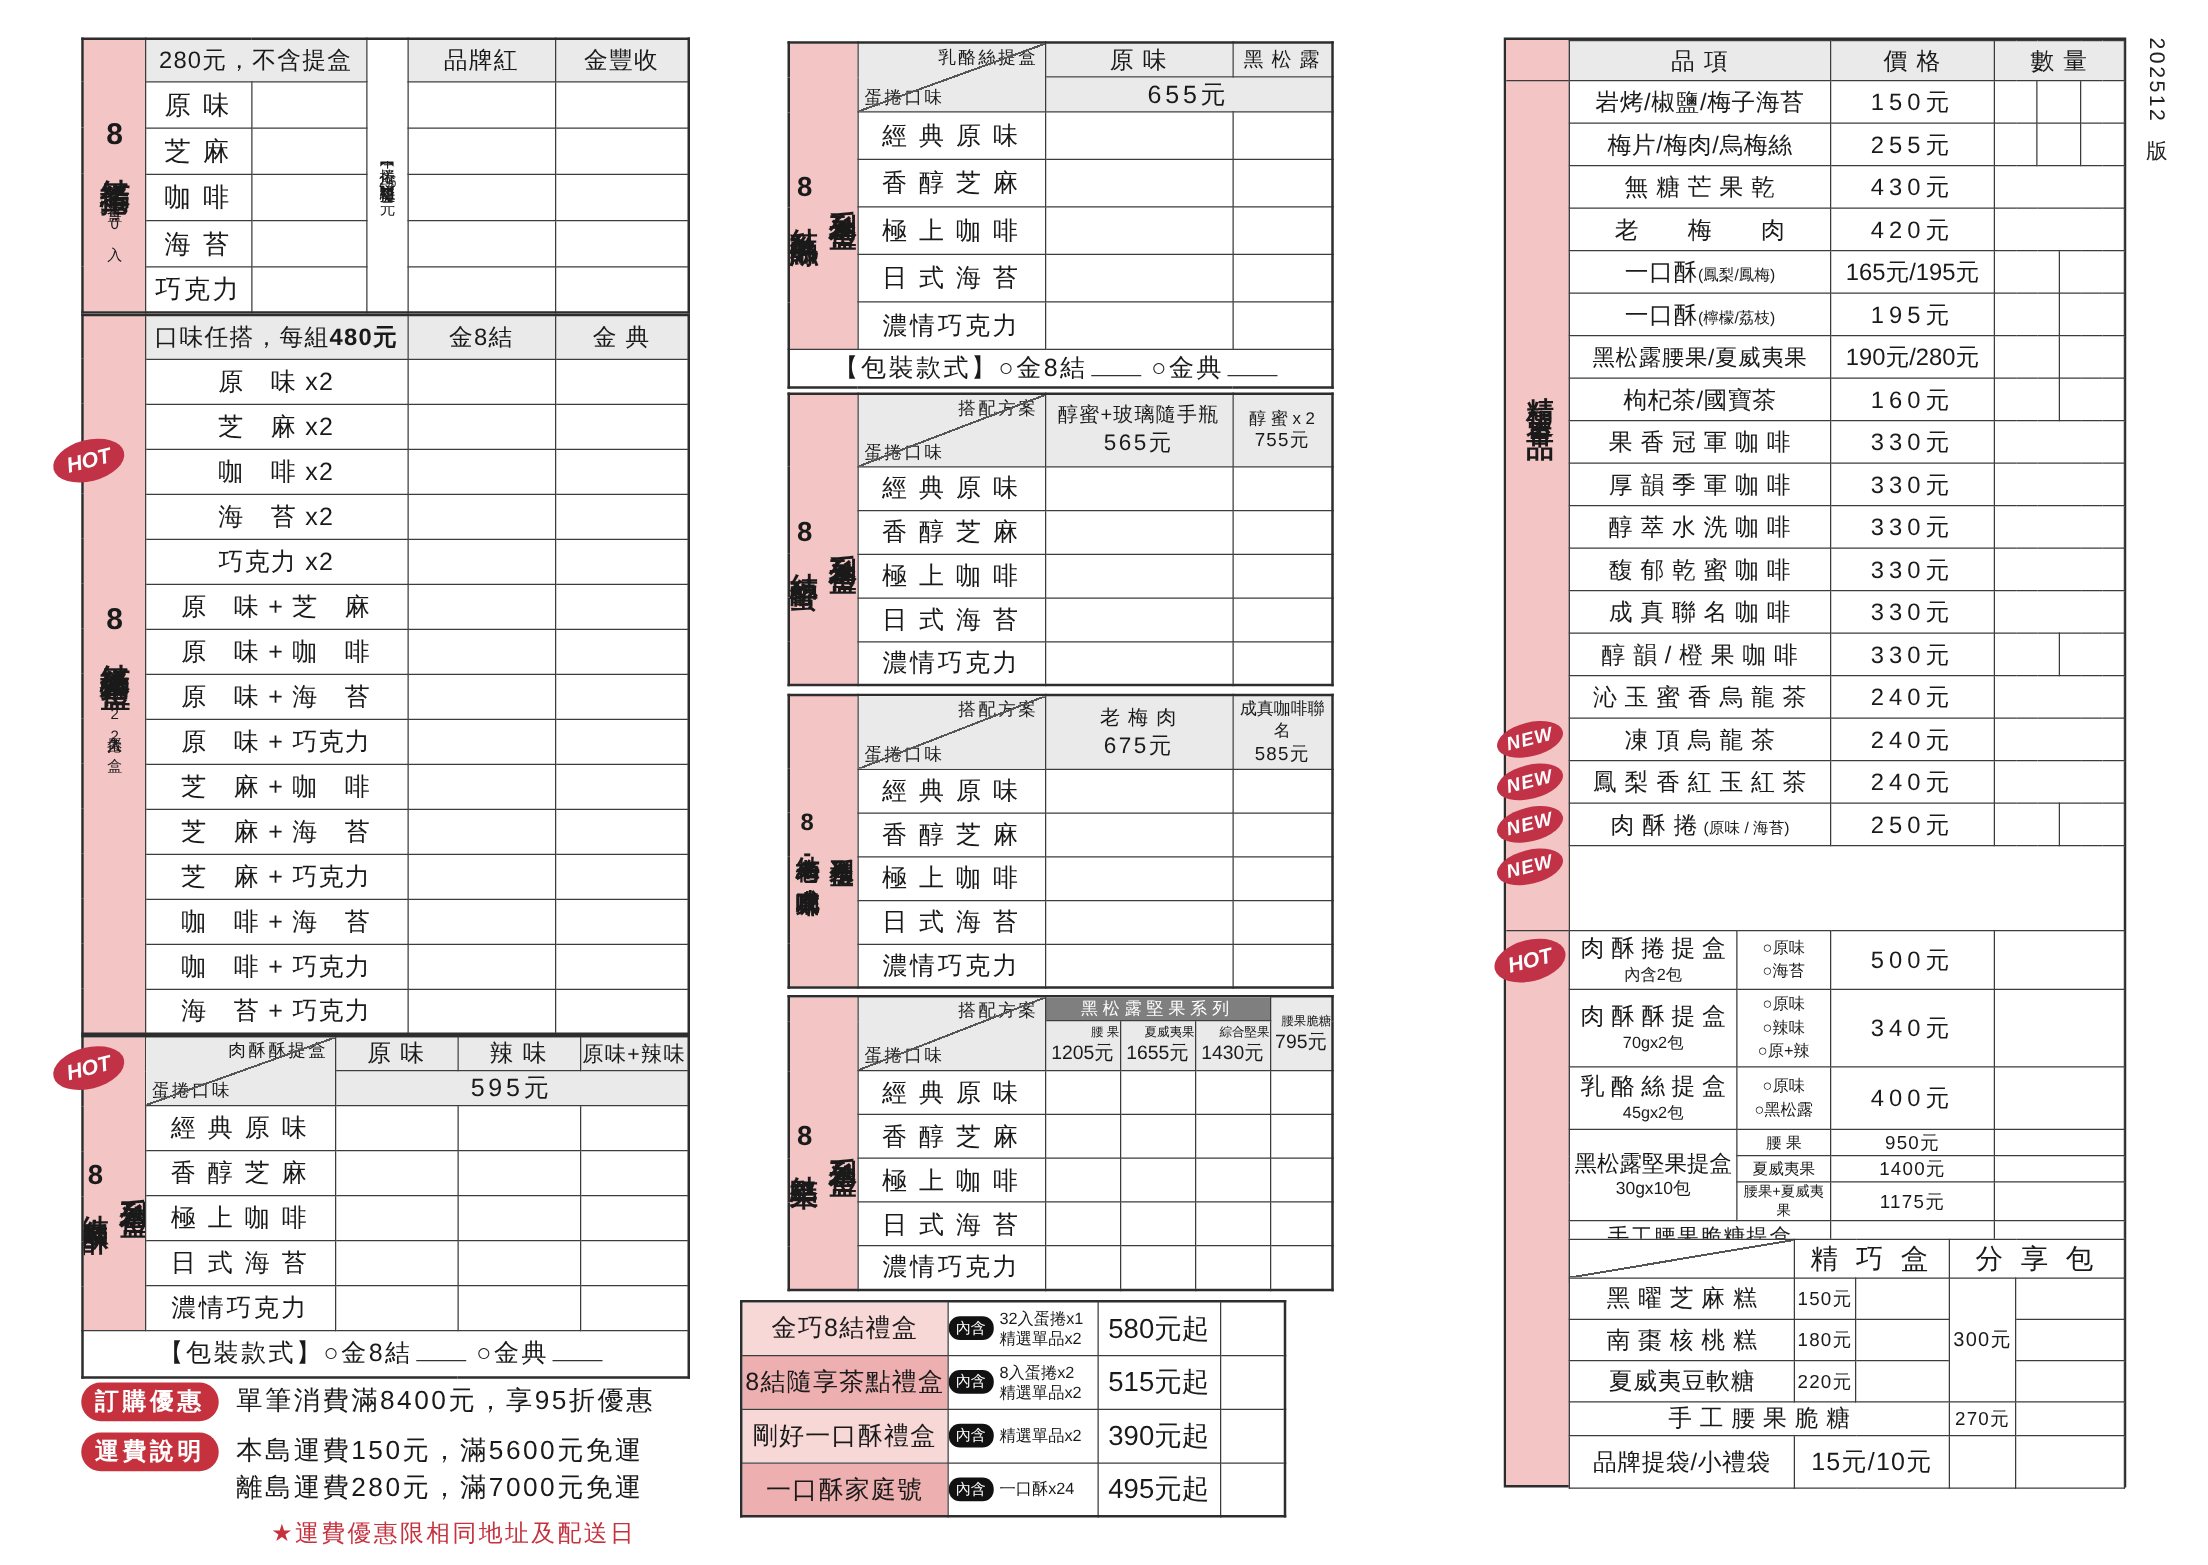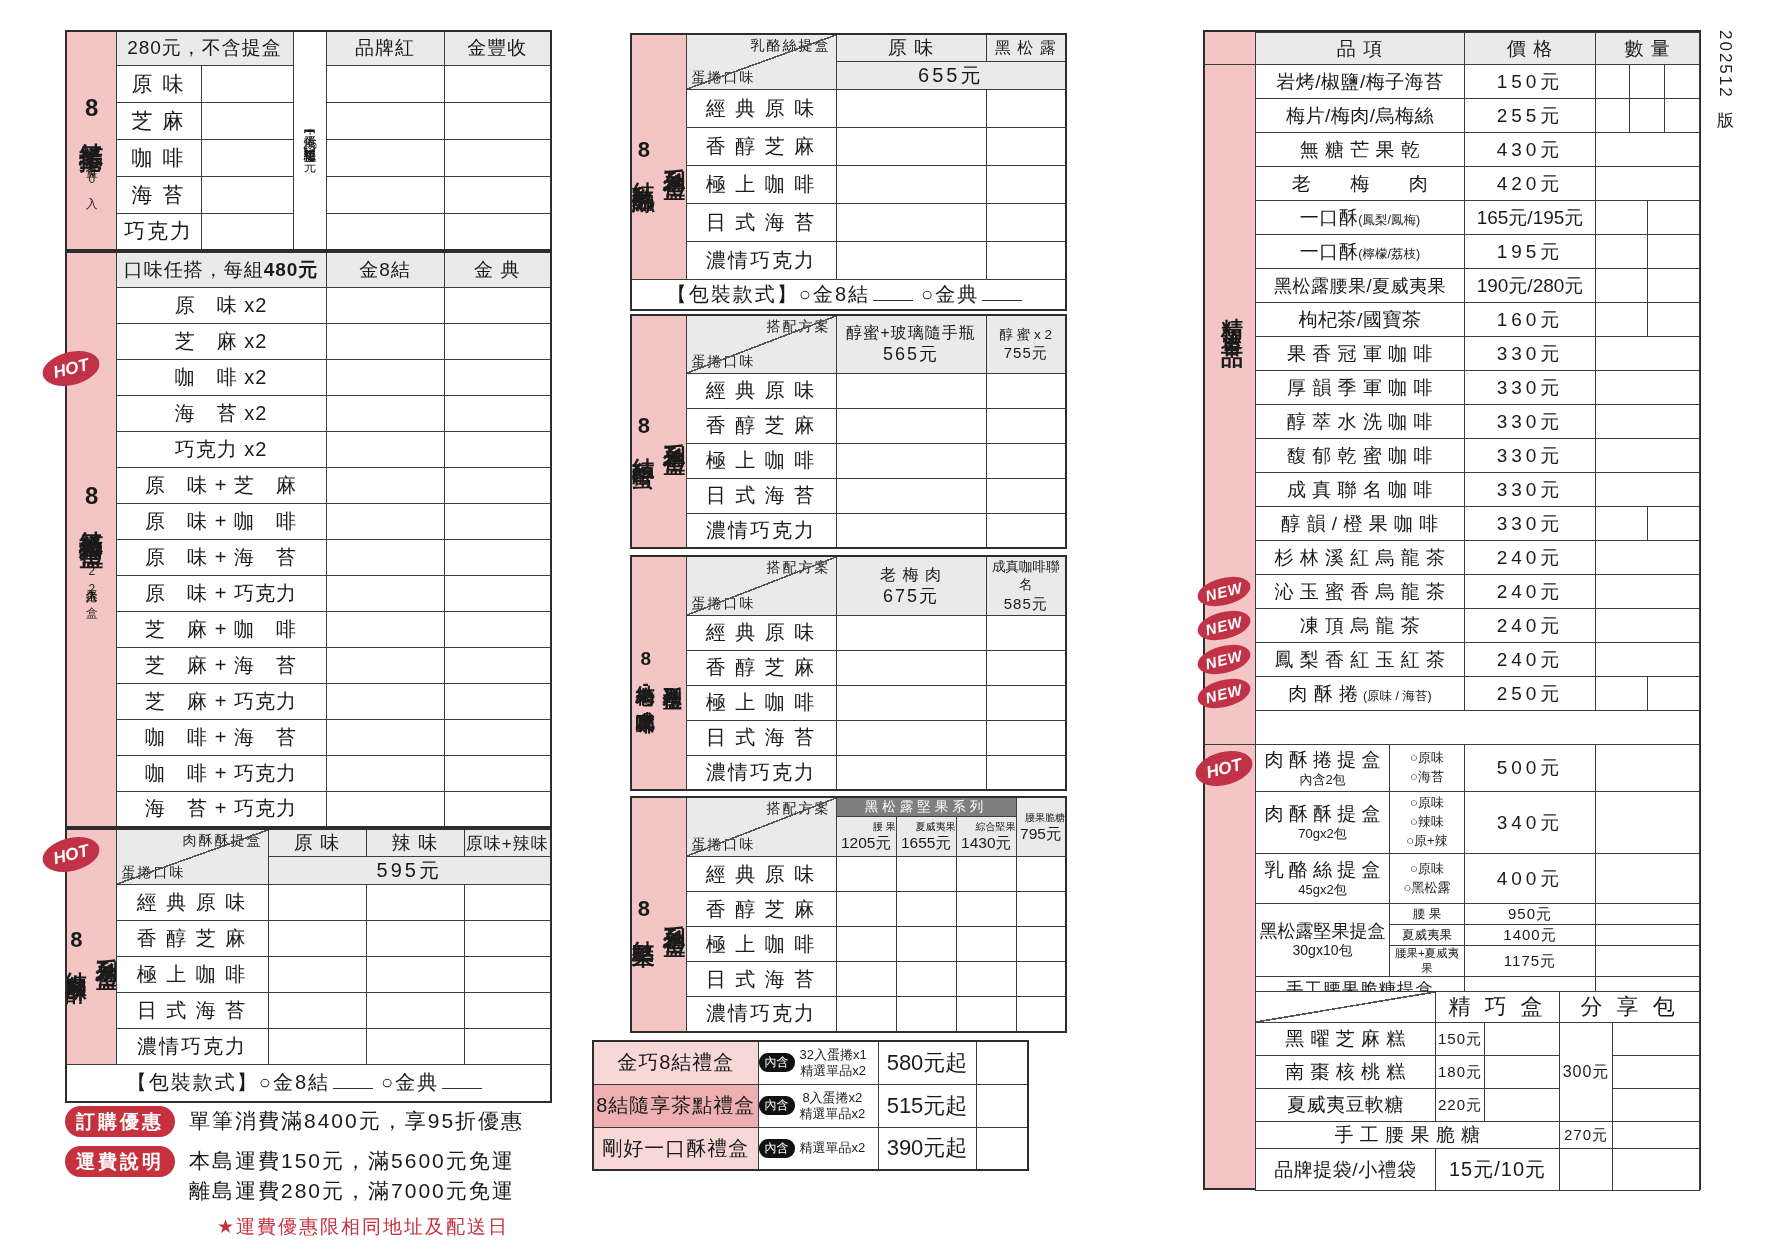--- a/index.html
+++ b/index.html
@@ -43,21 +43,21 @@
 
   .pack{font-size:20px;letter-spacing:2px;}
   .blank{display:inline-block;width:40px;height:15px;border-bottom:1.5px solid #333;margin:0 8px 0 3px;}
 
   .bname{font-size:20px;letter-spacing:1px;}
   .bl{background:#f8d7d7;}
   .bd{background:#edafaf;}
   .binc{text-align:left;padding-left:6px;}
   .bincw{display:flex;align-items:center;gap:5px;}
   .incbadge{background:#111;color:#fff;border-radius:9px;font-size:12px;padding:1px 6px;white-space:nowrap;}
-  .inctxt{font-size:13px;line-height:1.2;text-align:center;}
+  .inctxt{font-size:13px;line-height:1.2;text-align:left;}
   .bprice{font-size:22px;}
 
   #right{position:absolute;left:1203px;top:30px;width:494px;height:1156px;border:2px solid #2d2d2d;background:#fff;}
   .pstrip{position:absolute;left:0;top:0;bottom:0;width:50px;background:#f3c5c5;border-right:1px solid #3c3c3c;}
   .pdiv{position:absolute;left:0;width:50px;height:1px;background:#3c3c3c;z-index:2;}
   .sidelabel{position:absolute;left:12px;top:268px;font-size:22px;font-weight:bold;letter-spacing:10px;z-index:2;}
   table.rt{position:absolute;left:50px;border-collapse:collapse;table-layout:fixed;background:#fff;}
   .rt td{border:1px solid #3c3c3c;padding:0;text-align:center;vertical-align:middle;overflow:hidden;}
   .iname{font-size:19px;letter-spacing:0.5px;}
   .isml{font-size:12.5px;}
@@ -611,20 +611,33 @@
             <div class="bincw">
               <span class="incbadge">內含</span>
               <span class="inctxt">
                 <div>精選單品x2</div>
               </span>
             </div>
           </td>
       <td class="bprice">390元起</td>
       <td class="in"></td>
     </tr>
+    <tr style="height:43px">
+      <td class="pl bd bname">一口酥家庭號</td>
+      <td class="binc">
+            <div class="bincw">
+              <span class="incbadge">內含</span>
+              <span class="inctxt">
+                <div>一口酥x24</div>
+              </span>
+            </div>
+          </td>
+      <td class="bprice">495元起</td>
+      <td class="in"></td>
+    </tr>
   </tbody>
     </table>
 
   <div id="right">
     <div class="pstrip"></div>
     <div class="pdiv" style="top:32px"></div>
     <div class="pdiv" style="top:712px"></div>
     <span class="vt sidelabel">精選單品</span>
 
     <table class="rt" style="top:0;width:444px;">
@@ -715,25 +728,20 @@
       <tr style="height:34px">
             <td class="iname">成 真 聯 名 咖 啡</td>
             <td class="rp ps">330元</td>
             <td class="in" colspan="6"></td>
           </tr>
       <tr style="height:34px">
             <td class="iname">醇 韻 / 橙 果 咖 啡</td>
             <td class="rp ps">330元</td>
             <td class="in" colspan="3"></td>
             <td class="in" colspan="3"></td>
-          </tr>
-      <tr style="height:34px">
-            <td class="iname">杉 林 溪 紅 烏 龍 茶</td>
-            <td class="rp ps">240元</td>
-            <td class="in" colspan="6"></td>
           </tr>
       <tr style="height:34px">
             <td class="iname">沁 玉 蜜 香 烏 龍 茶</td>
             <td class="rp ps">240元</td>
             <td class="in" colspan="6"></td>
           </tr>
       <tr style="height:34px">
             <td class="iname">凍 頂 烏 龍 茶</td>
             <td class="rp ps">240元</td>
             <td class="in" colspan="6"></td>

